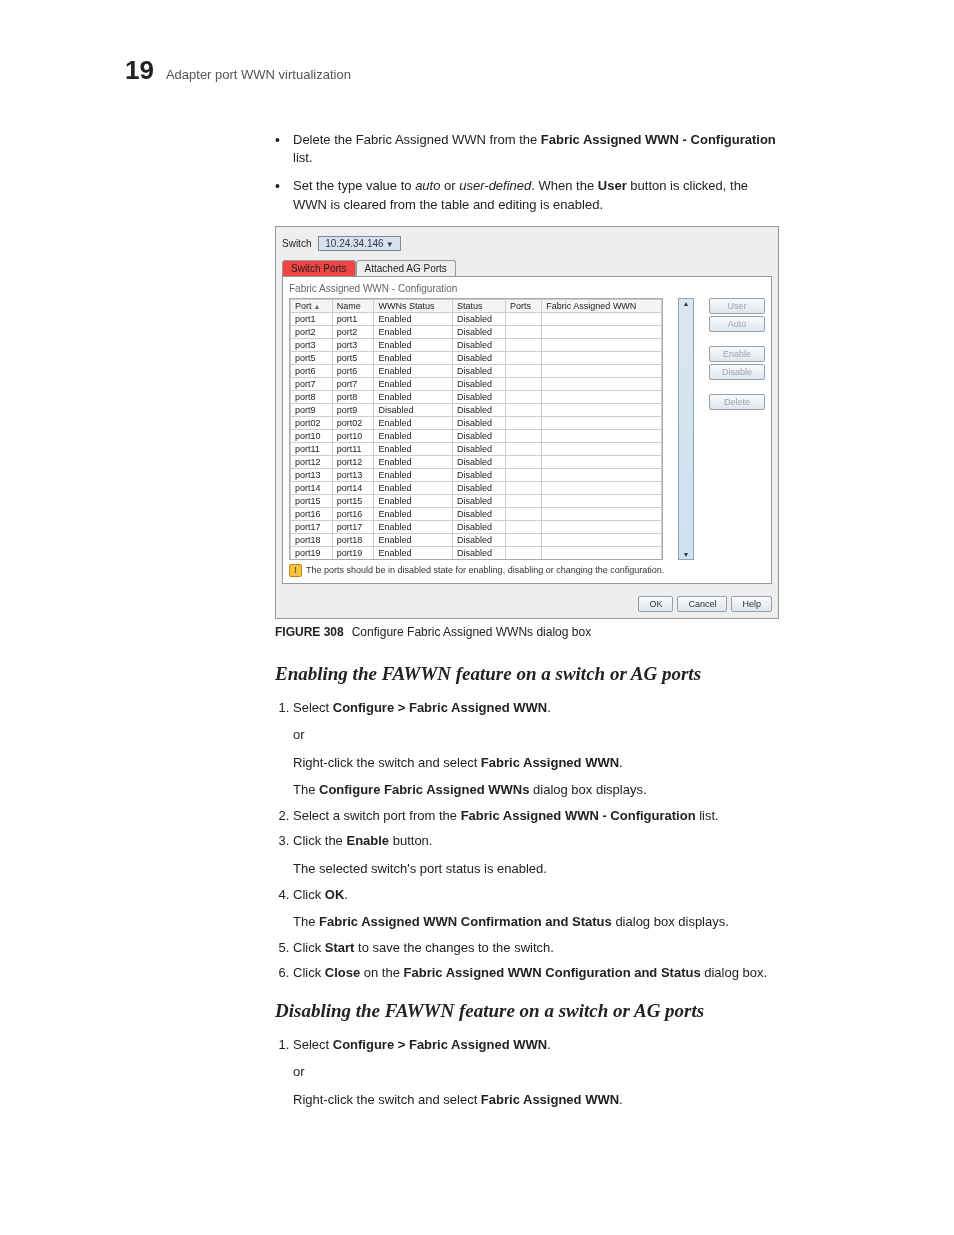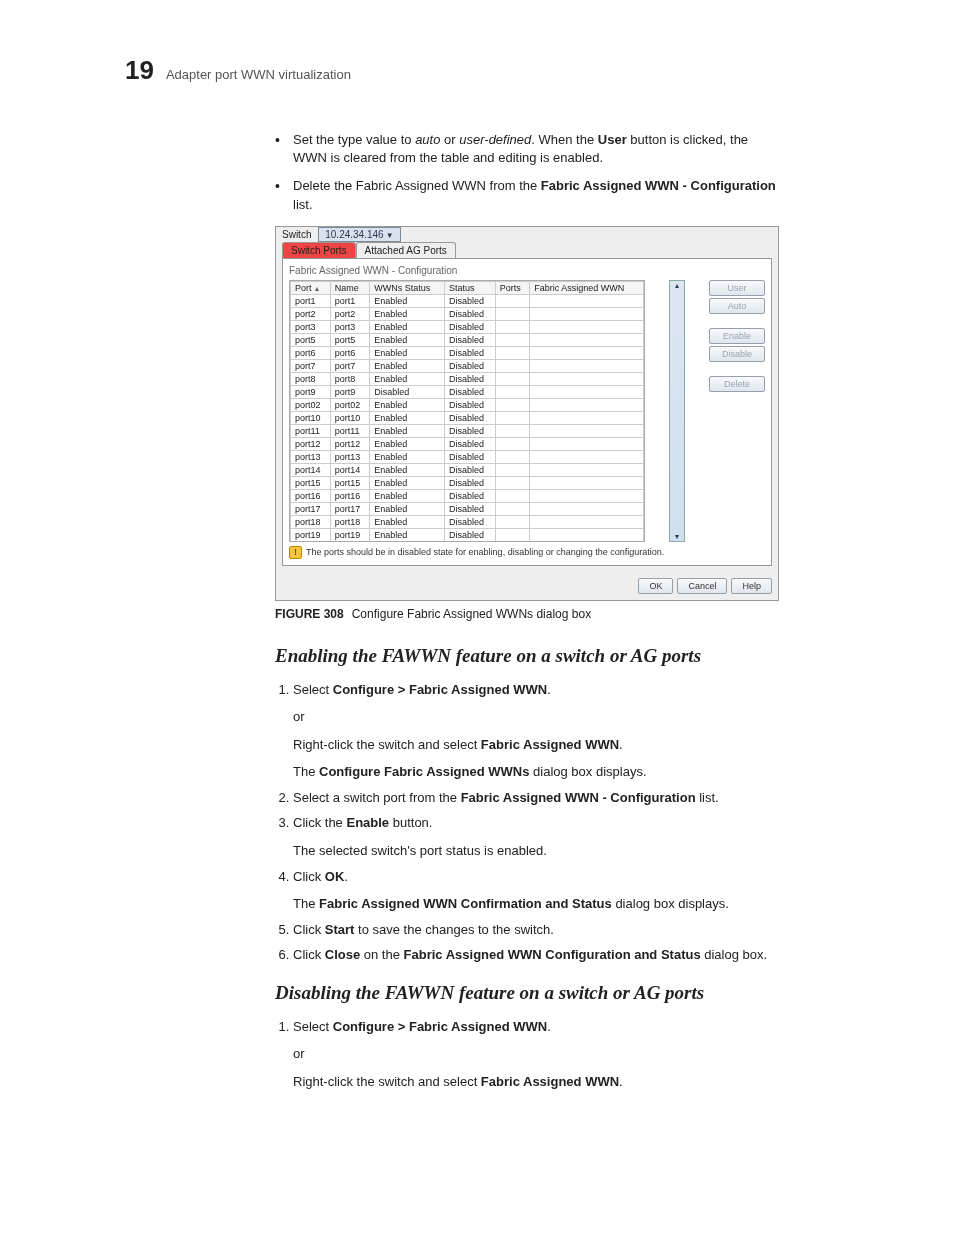--- a/index.html
+++ b/index.html
@@ -9,30 +9,30 @@
   .hdr .txt{font-size:13px;color:#555}
   .content{margin-left:150px;margin-right:50px}
   ul.bul{list-style:none;padding:0;margin:0 0 12px 0}
   ul.bul li{position:relative;padding-left:18px;margin-bottom:10px;line-height:1.4}
   ul.bul li::before{content:"•";position:absolute;left:0;top:0;font-size:14px}
   .b{font-weight:bold}
   .i{font-style:italic}
 
   
   .dlg{border:1px solid #999;background:#eeeeee;font-size:10px;margin:8px 0 6px 0}
-  .dlg-top{padding:0 6px}
+  .dlg-top{padding:9px 6px}
   .sw-lbl{margin-right:4px}
   .sw-sel{display:inline-block;border:1px solid #7a8a99;background:#d8e2ec;padding:1px 6px;color:#335}
   .sw-sel::after{content:" ▼";font-size:8px}
   .tabs{display:flex;gap:0;padding:0 6px}
   .tab{border:1px solid #999;border-bottom:none;padding:2px 8px;background:#eee;border-top-left-radius:3px;border-top-right-radius:3px}
   .tab.active{background:#ef4444}
   .tabpanel{border:1px solid #999;background:#fff;margin:0 6px 6px 6px;padding:6px}
   .panel-title{margin:0 0 4px 0;color:#666}
-  .grid-wrap{display:flex;gap:24px}
+  .grid-wrap{display:flex;gap:15px}
   .grid{flex:1;border:1px solid #aaa;max-height:260px;overflow:hidden;position:relative}
   table{border-collapse:collapse;width:100%;font-size:9px}
   th,td{border:1px solid #ccc;padding:1px 4px;text-align:left;background:#fff;white-space:nowrap;overflow:hidden}
   th{background:#f5f5f5;font-weight:normal}
   th:first-child::after{content:" ▲";font-size:7px;color:#666}
   .scroll{width:14px;background:linear-gradient(#dce6f0,#cfe0f0);border:1px solid #8aa;position:relative;display:flex;flex-direction:column;justify-content:space-between;align-items:center;font-size:8px;color:#335}
   .scroll .ar{cursor:default}
   .btncol{display:flex;flex-direction:column;gap:14px;width:56px}
   .btncol .group{display:flex;flex-direction:column;gap:2px}
   .btn{border:1px solid #96a0aa;background:linear-gradient(#f8fafc,#dfe6ed);color:#9aa4ae;text-align:center;padding:2px 0;border-radius:2px;font-size:9px}
@@ -55,24 +55,24 @@
 
 <div class="page">
   <div class="hdr">
     <span class="num">19</span>
     <span class="txt">Adapter port WWN virtualization</span>
   </div>
 
   <div class="content">
     <ul class="bul">
       <li>
-        <span>Set the type value to </span><span class="i">auto</span><span> or </span><span class="i">user-defined</span><span>. When the </span><span class="b">User</span><span> button is clicked, the WWN is cleared from the table and editing is enabled.</span>
+        <span>Delete the Fabric Assigned WWN from the </span><span class="b">Fabric Assigned WWN - Configuration</span><span> list.</span>
       </li>
       <li>
-        <span>Delete the Fabric Assigned WWN from the </span><span class="b">Fabric Assigned WWN - Configuration</span><span> list.</span>
+        <span>Set the type value to </span><span class="i">auto</span><span> or </span><span class="i">user-defined</span><span>. When the </span><span class="b">User</span><span> button is clicked, the WWN is cleared from the table and editing is enabled.</span>
       </li>
     </ul>
 
     <div class="dlg">
       <div class="dlg-top">
         <span class="sw-lbl">Switch</span>
         <span class="sw-sel">10.24.34.146</span>
       </div>
       <div class="tabs">
         <div class="tab active">Switch Ports</div>

